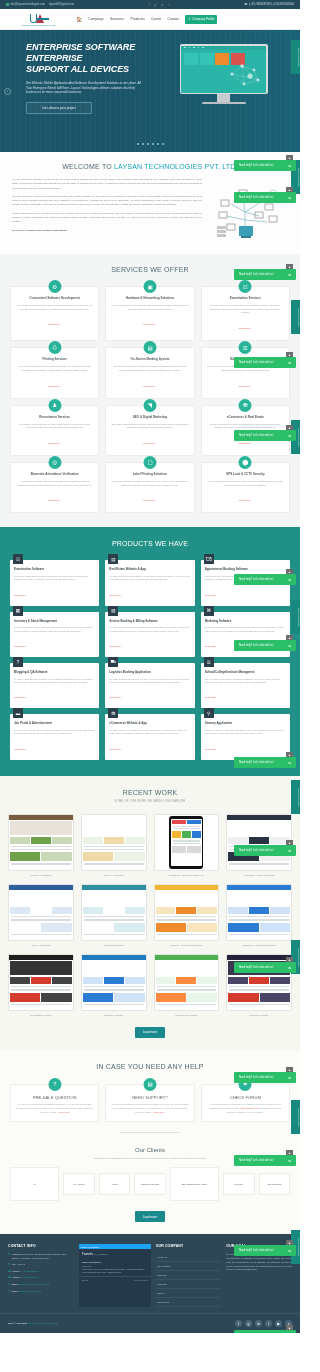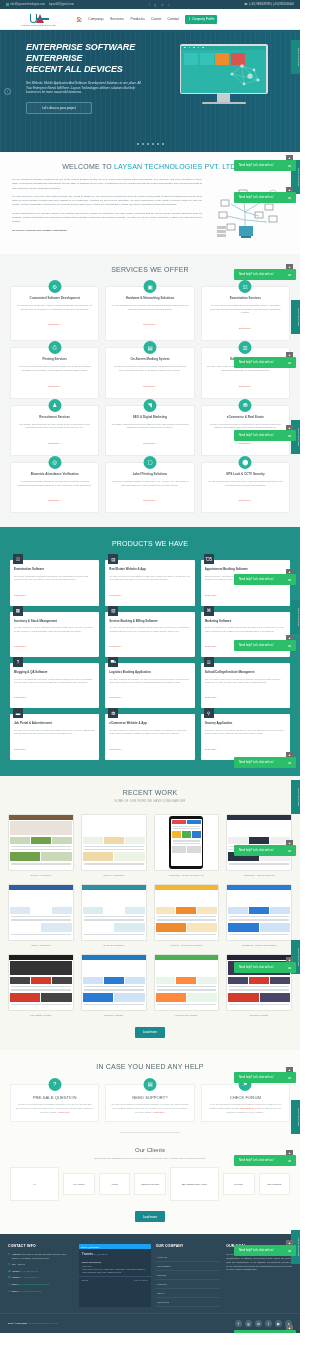--- a/index.html
+++ b/index.html
@@ -271,21 +271,21 @@
     </div>
   </div>
 
   <div class="hero">
     <div class="hero-arrow">‹</div>
     <div class="hero-inner">
       <div class="hero-left">
         <div class="hero-title">
           <div>ENTERPRISE SOFTWARE</div>
           <div>ENTERPRISE</div>
-          <div>RECENT ALL DEVICES</div>
+          <div>SUPPORT ALL DEVICES</div>
         </div>
         <div class="hero-desc">Get Website, Mobile Application And Software Development Solutions at one place.  All Your Enterprise Needs fulfil here. Laysan Technologies delivers solutions that help businesses be more successful tomorrow.</div>
         <div class="hero-btn">Let's discuss your project</div>
       </div>
       <div class="hero-right">
         <div class="imac">
           <div class="imac-screen">
             <div class="imac-inner">
               <div class="imac-topbar">
                 <i class="imac-dot"></i>

